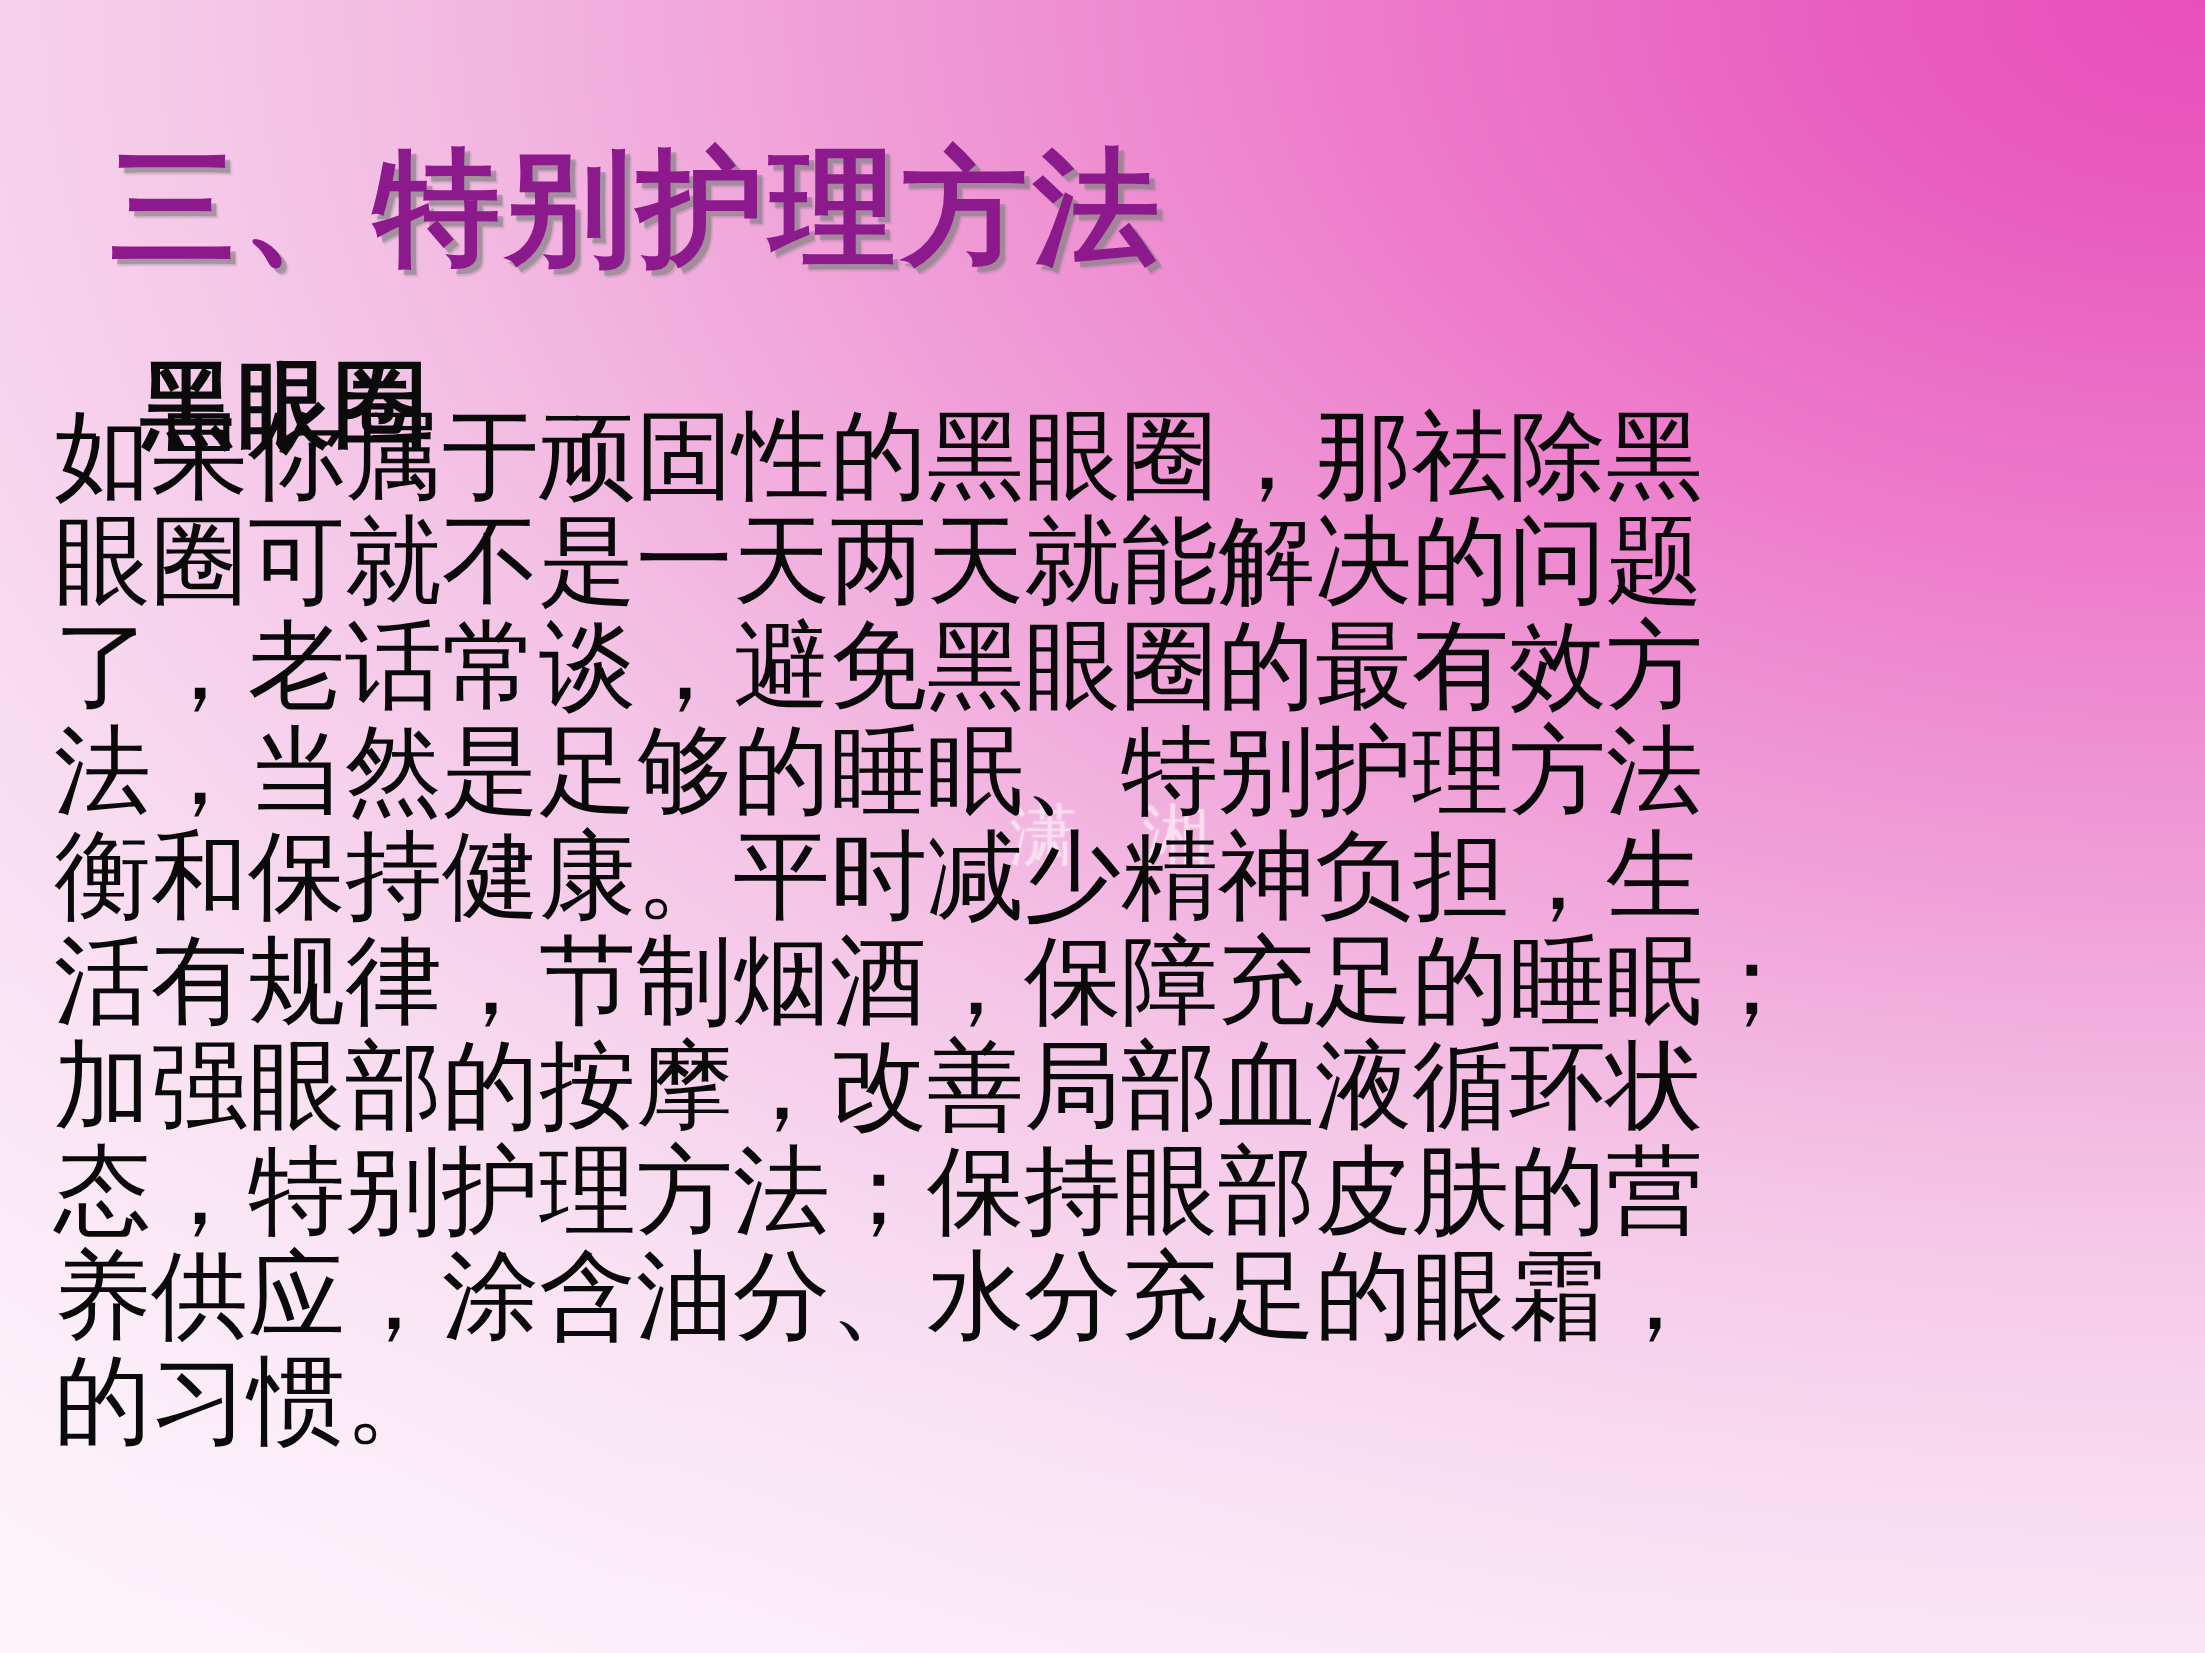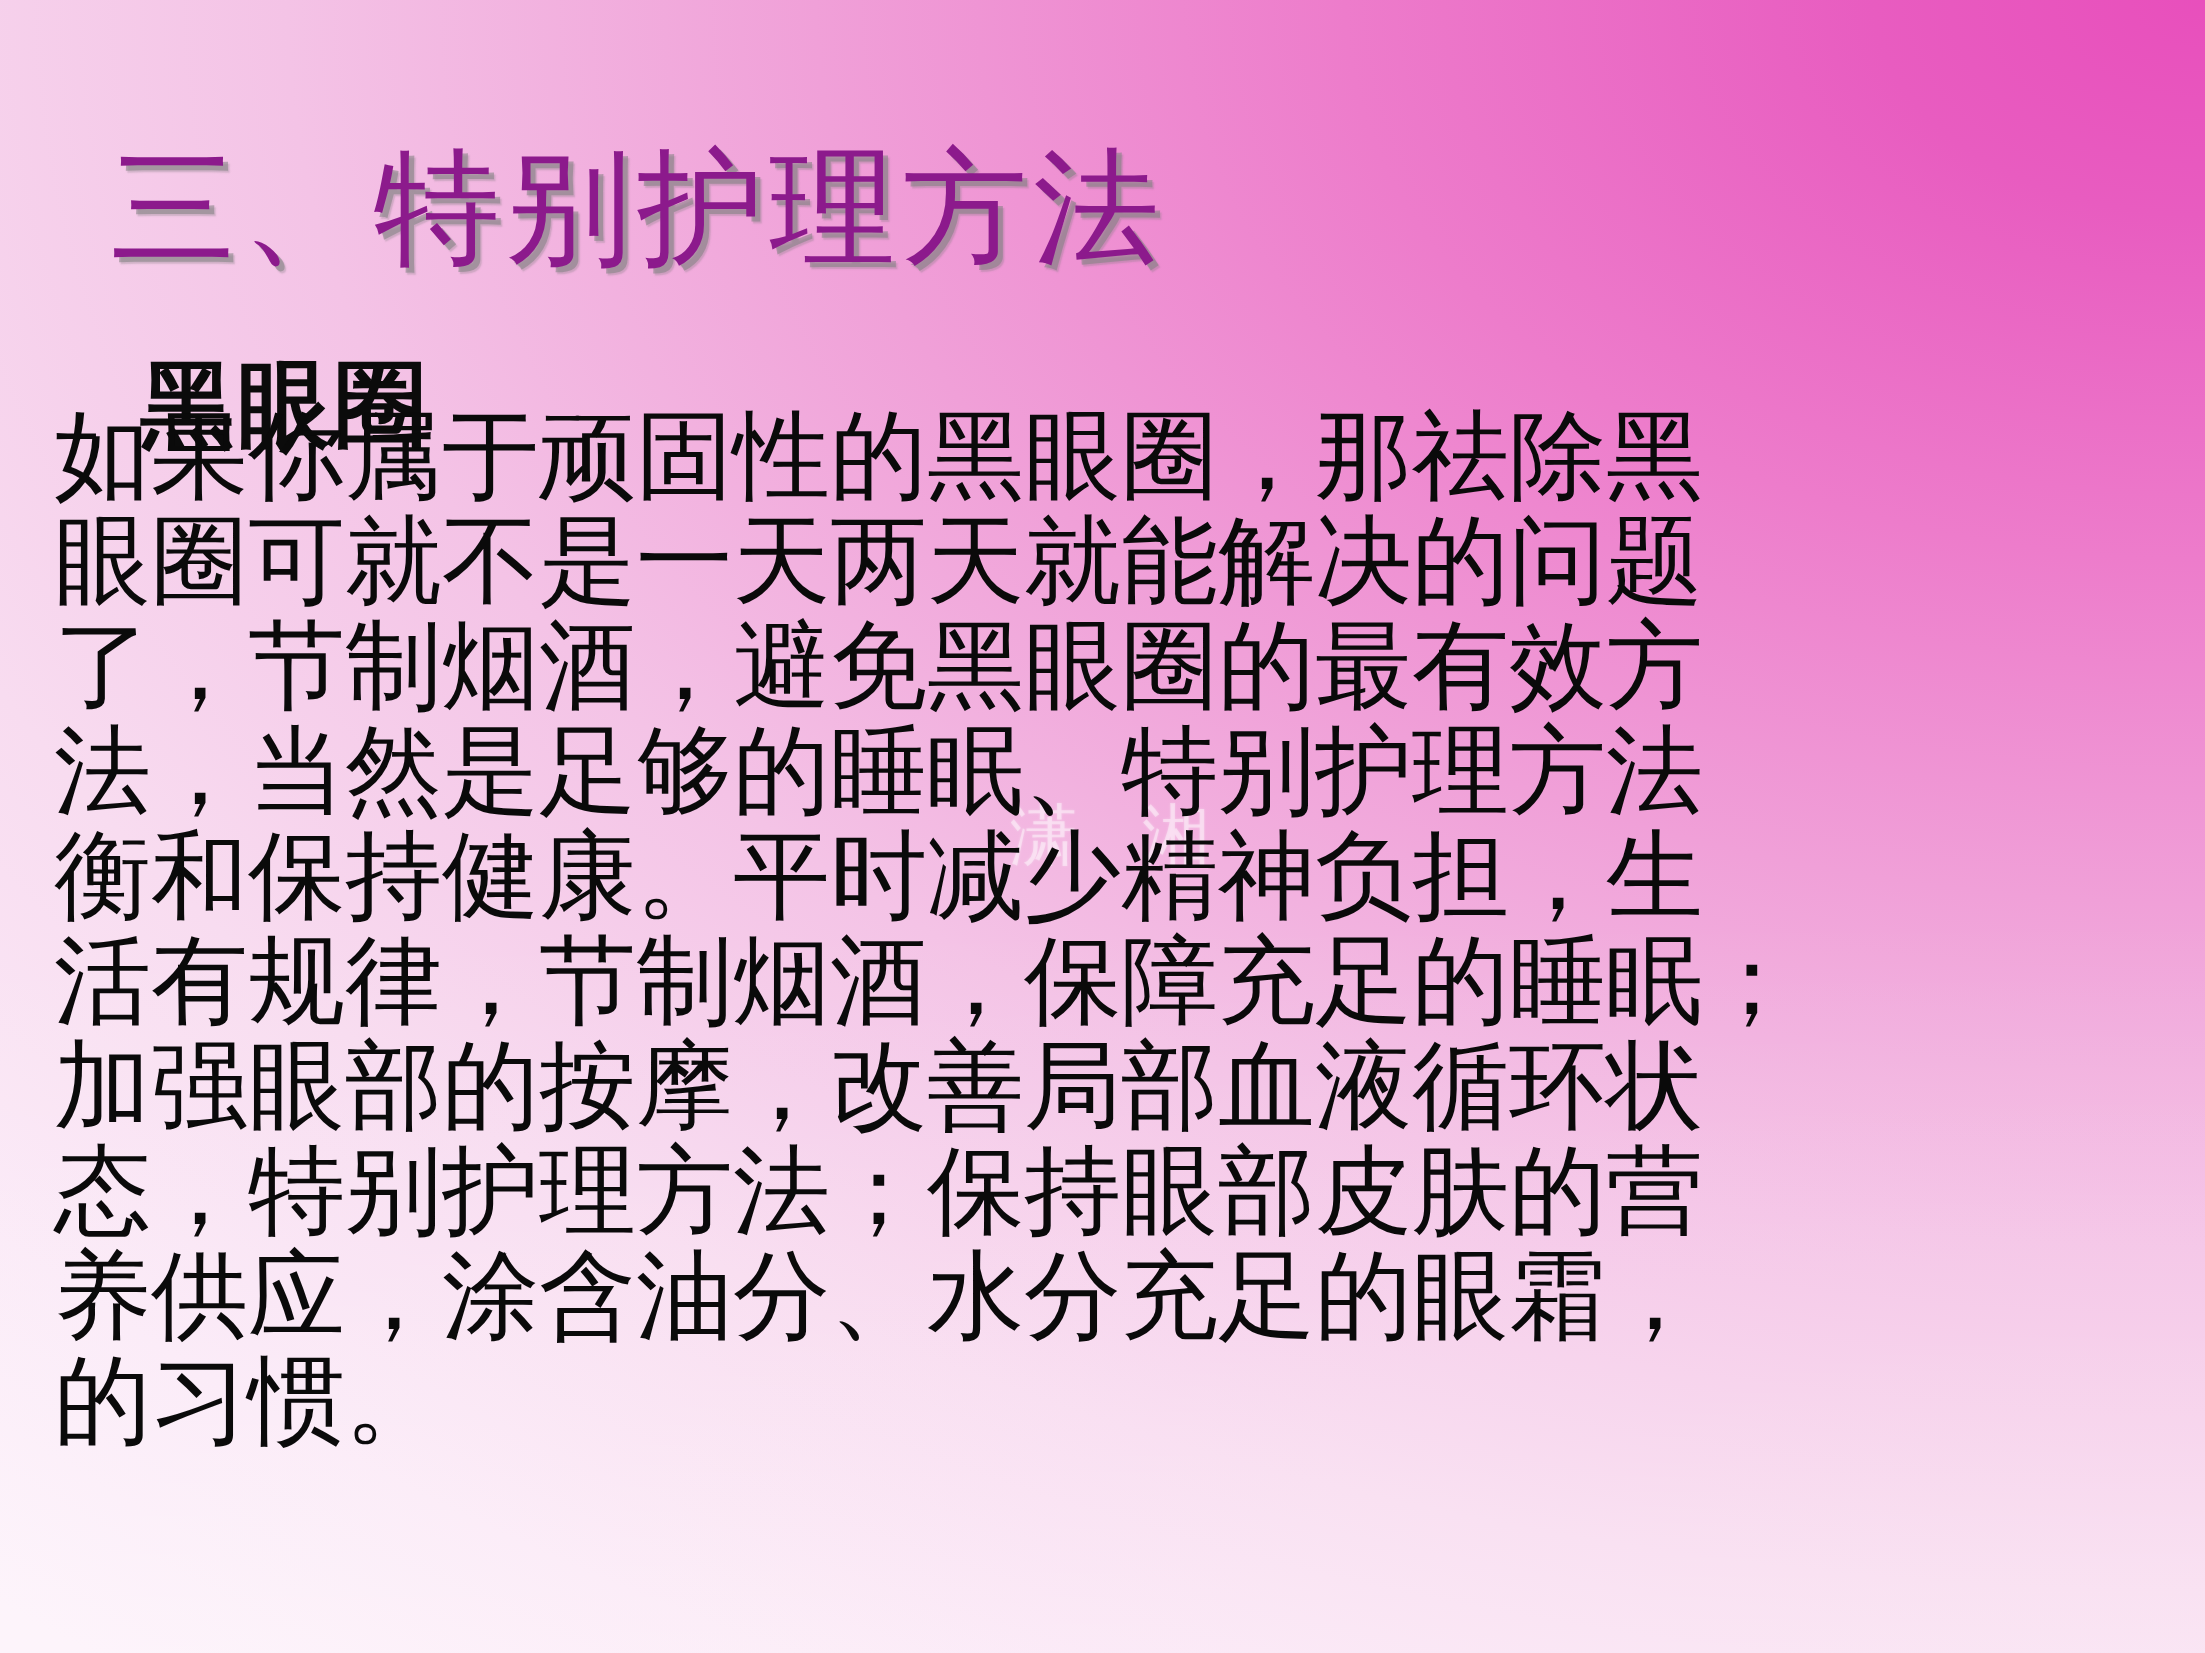--- a/index.html
+++ b/index.html
@@ -34,21 +34,21 @@
     background: linear-gradient(to bottom, rgba(255,255,255,0) 55%, rgba(255,255,255,0.18) 100%);
   }
 
   
   .title {
     position: absolute;
     left: 110px;
     top: 57px;
     font-size: 126px;
     line-height: 1.06;
-    font-weight: normal;
+    font-weight: bold;
     letter-spacing: 5.9px;
     color: #8c1a8c;
     text-shadow:
       5.1px 5.1px 0 rgba(130,130,130,0.55),
       6.6px 6.6px 1.5px rgba(120,120,120,0.30);
     white-space: nowrap;
     z-index: 3;
   }
 
   
@@ -102,21 +102,21 @@
 
   <div class="watermark">潇 湘</div>
 
   <h1 class="title">三、特别护理方法</h1>
 
   <h2 class="subtitle">黑眼圈</h2>
 
   <div class="body-block">
     <div class="body-line">如果你属于顽固性的黑眼圈，那祛除黑</div>
     <div class="body-line">眼圈可就不是一天两天就能解决的问题</div>
-    <div class="body-line">了，节制烟酒，避免黑眼圈的最有效方</div>
+    <div class="body-line">了，老话常谈，避免黑眼圈的最有效方</div>
     <div class="body-line">法，当然是足够的睡眠、特别护理方法</div>
     <div class="body-line">衡和保持健康。平时减少精神负担，生</div>
     <div class="body-line">活有规律，节制烟酒，保障充足的睡眠；</div>
     <div class="body-line">加强眼部的按摩，改善局部血液循环状</div>
     <div class="body-line">态，特别护理方法；保持眼部皮肤的营</div>
     <div class="body-line">养供应，涂含油分、水分充足的眼霜，</div>
     <div class="body-line">的习惯。</div>
   </div>
 
 </div>

